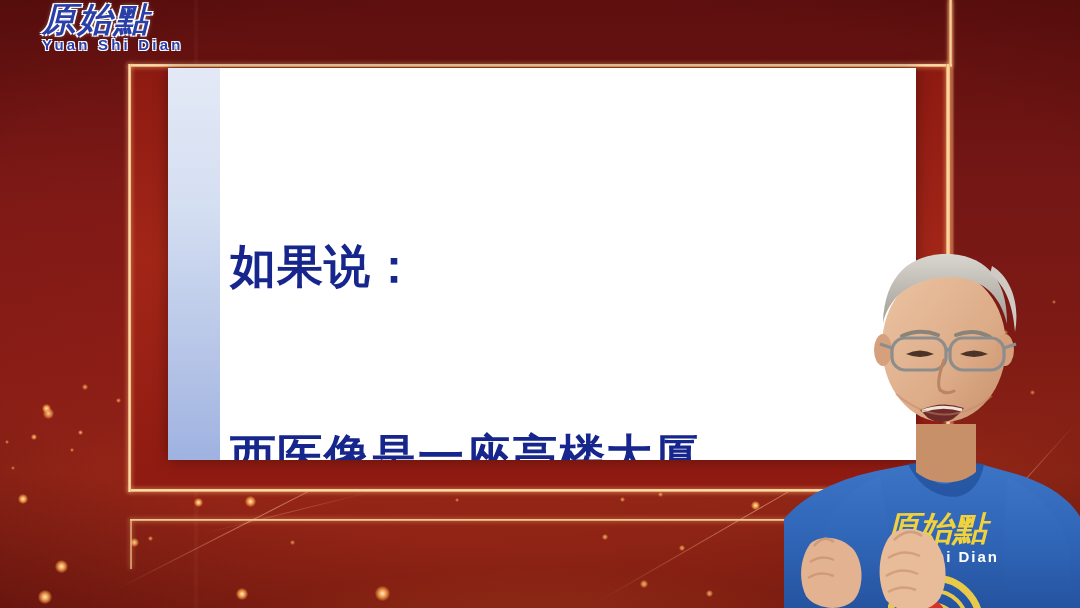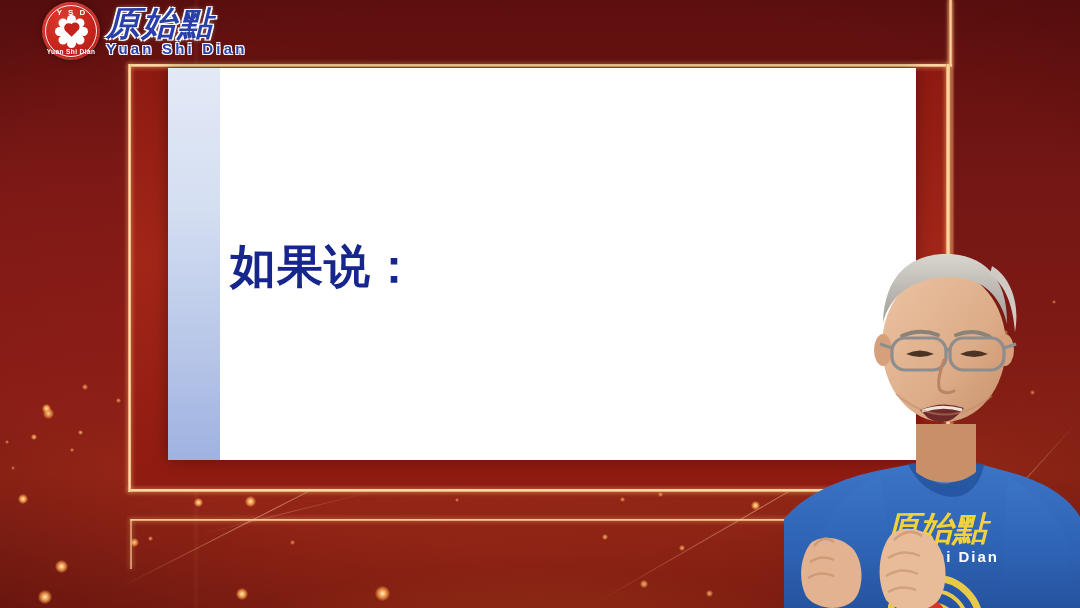--- a/index.html
+++ b/index.html
@@ -227,41 +227,26 @@
 
   <div class="frame-line" style="left:130px; top:519px; width:950px; height:2px; opacity:.92;"></div>
   <div class="frame-line v" style="left:130px; top:519px; width:2px; height:50px; opacity:.7;"></div>
 
   <div class="frame-line v" style="left:949px; top:0px; width:3px; height:64px; opacity:.9;"></div>
 
   <div class="slide" style="left:168px; top:68px; width:748px; height:392px;">
     <div class="slide-strip"></div>
     <div class="slide-text">
       <span class="line">如果说：</span>
+      <span class="line">西医像是一座高楼大厦，</span>
       
     </div>
   </div>
 
   <div class="logo">
-    <div class="seal">
-      <div class="ring"></div>
-      <div class="ysd">YSD</div>
-
-      <div class="petal" style="transform:rotate(0deg)   translate(0,-12px);"></div>
-      <div class="petal" style="transform:rotate(45deg)  translate(0,-12px);"></div>
-      <div class="petal" style="transform:rotate(90deg)  translate(0,-12px);"></div>
-      <div class="petal" style="transform:rotate(135deg) translate(0,-12px);"></div>
-      <div class="petal" style="transform:rotate(180deg) translate(0,-12px);"></div>
-      <div class="petal" style="transform:rotate(225deg) translate(0,-12px);"></div>
-      <div class="petal" style="transform:rotate(270deg) translate(0,-12px);"></div>
-      <div class="petal" style="transform:rotate(315deg) translate(0,-12px);"></div>
-      <div class="core"></div>
-      <div class="heart"></div>
-      <div class="arc">Yuan Shi Dian</div>
-    </div>
     <div class="logo-words">
       <span class="logo-cn">原始點</span>
       <span class="logo-en">Yuan Shi Dian</span>
     </div>
   </div>
 
   <div class="presenter">
     <svg viewBox="0 0 300 380" width="300" height="380">
       <defs>
         <linearGradient id="shirtG" x1="0" y1="0" x2="0" y2="1">

